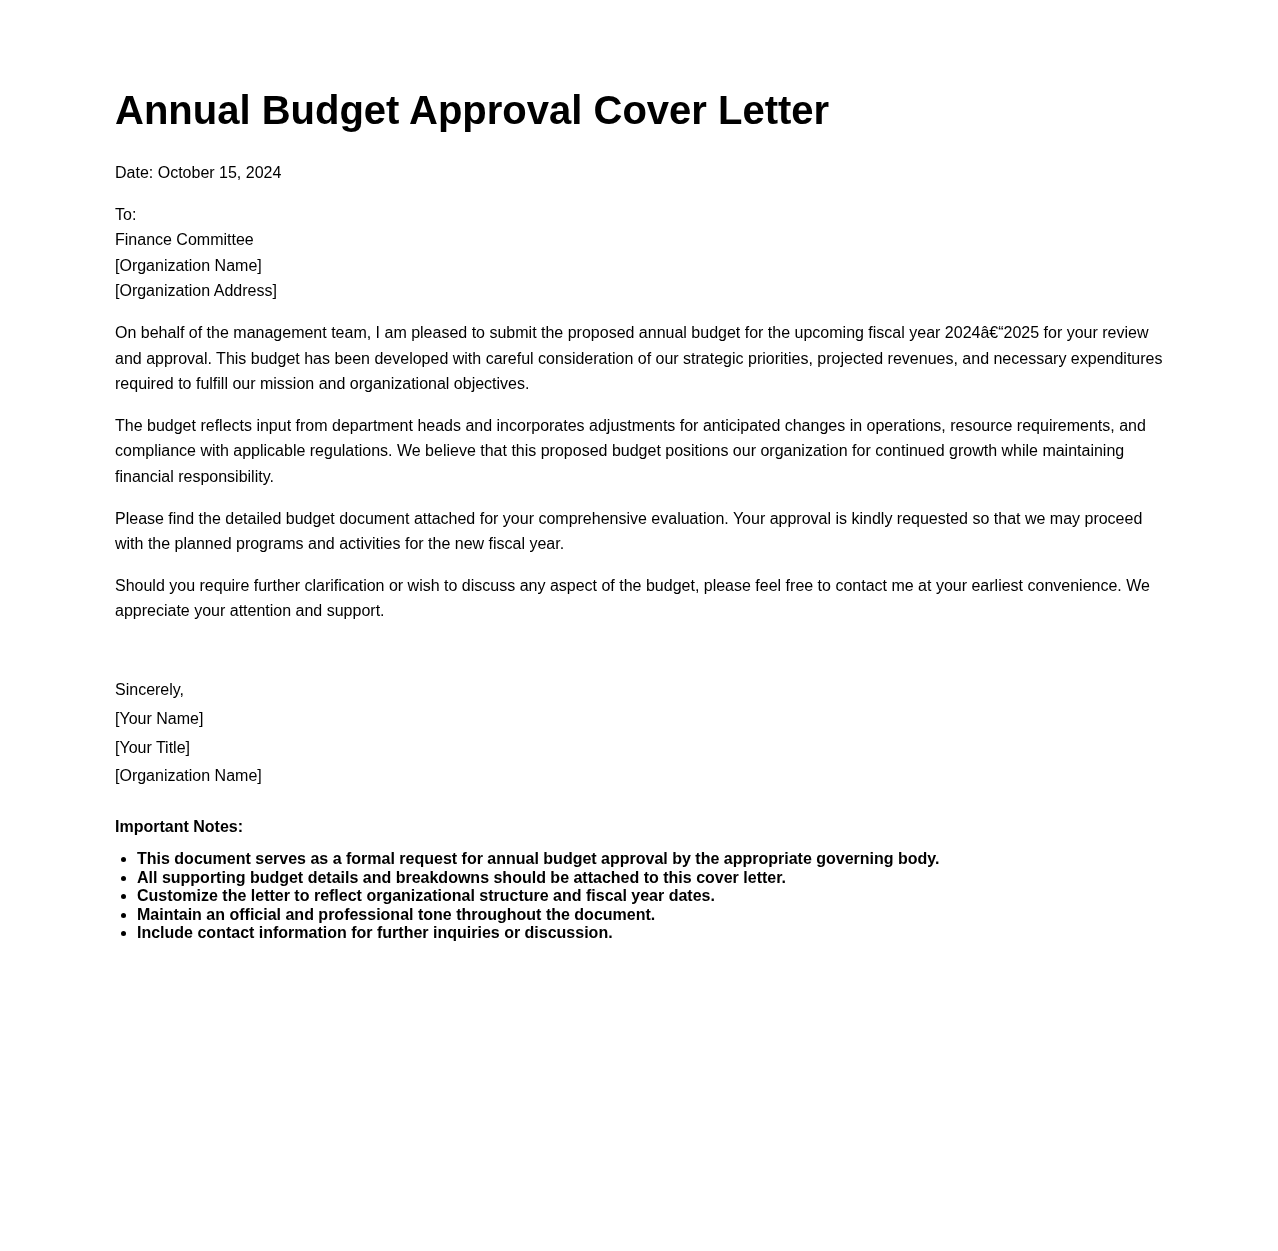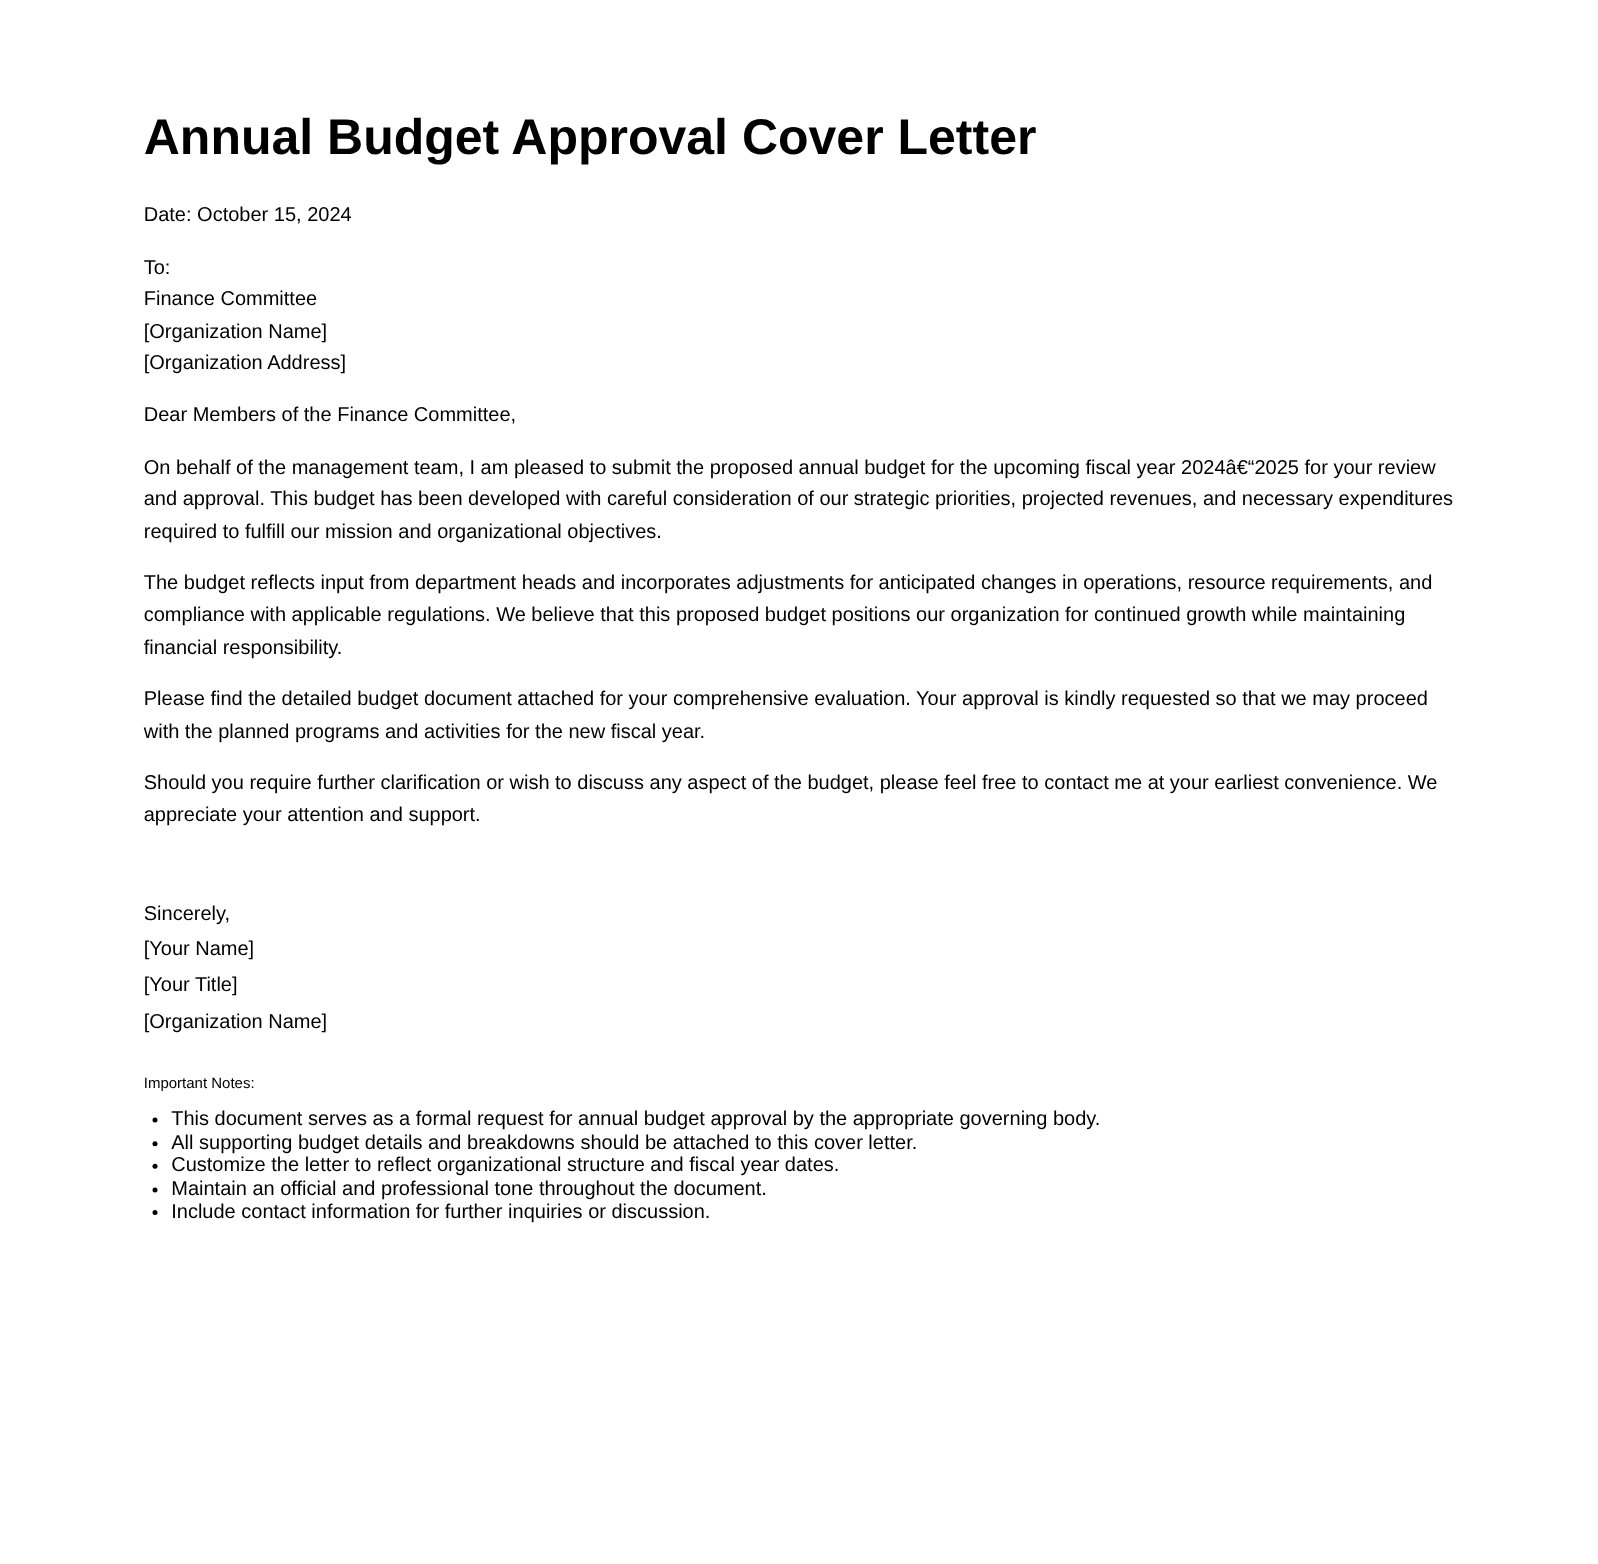--- a/index.html
+++ b/index.html
@@ -34,28 +34,29 @@
   }
   .closing-block {
     margin-top: 52px;
     margin-bottom: 16px;
   }
   .closing-block p {
     margin: 0;
     line-height: 1.8;
   }
   h3.notes-heading {
-    font-size: 12px;
+    font-size: 16px;
     line-height: 1.2;
-    font-weight: normal;
+    font-weight: bold;
     margin: 26px 0 2px 0;
   }
   ul.notes-list {
     margin: 14px 0;
     padding-left: 22px;
+    font-weight: bold;
   }
   ul.notes-list li {
     line-height: 1.16;
   }
 </style>
 </head>
 <body>
 
 <div class="letter-page">
 
@@ -64,21 +65,20 @@
   <p class="line">Date: October 15, 2024</p>
 
   <div class="recipient-block">
     <div class="addr-line">To:</div>
     <div class="addr-line">Finance Committee</div>
     <div class="addr-line">[Organization Name]</div>
     <div class="addr-line">[Organization Address]</div>
   </div>
 
 
-  <p class="line">Dear Members of the Finance Committee,</p>
 
   <p class="para">On behalf of the management team, I am pleased to submit the proposed annual budget for the upcoming fiscal year 2024â€“2025 for your review and approval. This budget has been developed with careful consideration of our strategic priorities, projected revenues, and necessary expenditures required to fulfill our mission and organizational objectives.</p>
   <p class="para">The budget reflects input from department heads and incorporates adjustments for anticipated changes in operations, resource requirements, and compliance with applicable regulations. We believe that this proposed budget positions our organization for continued growth while maintaining financial responsibility.</p>
   <p class="para">Please find the detailed budget document attached for your comprehensive evaluation. Your approval is kindly requested so that we may proceed with the planned programs and activities for the new fiscal year.</p>
   <p class="para">Should you require further clarification or wish to discuss any aspect of the budget, please feel free to contact me at your earliest convenience. We appreciate your attention and support.</p>
 
   <div class="closing-block">
     <p>Sincerely,</p>
     <p>[Your Name]</p>
     <p>[Your Title]</p>

